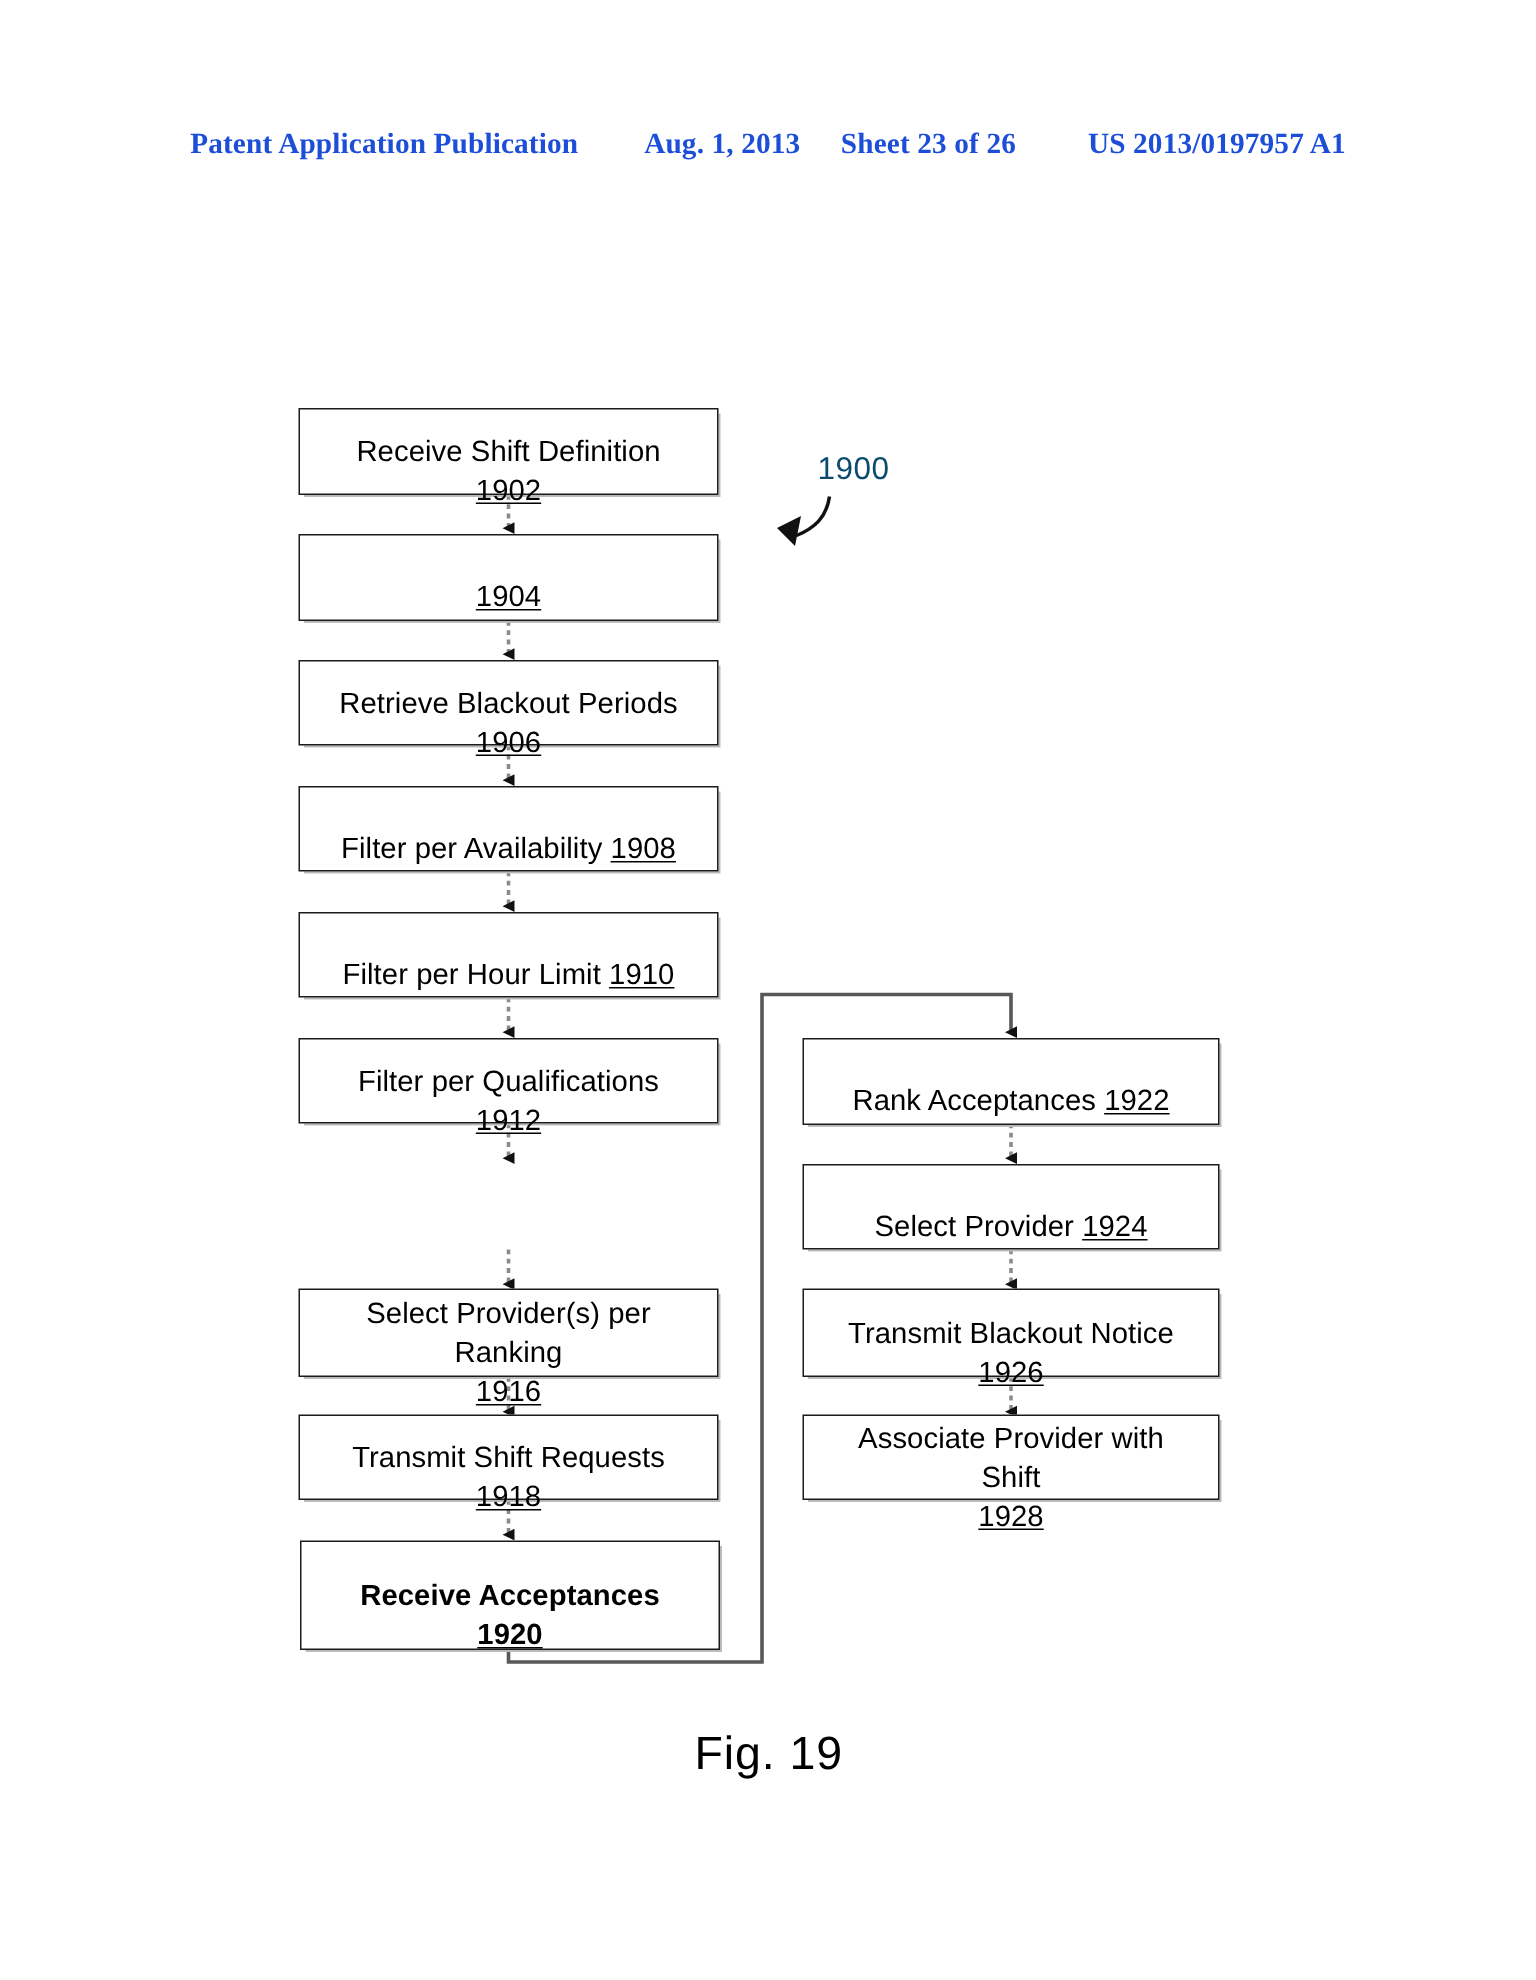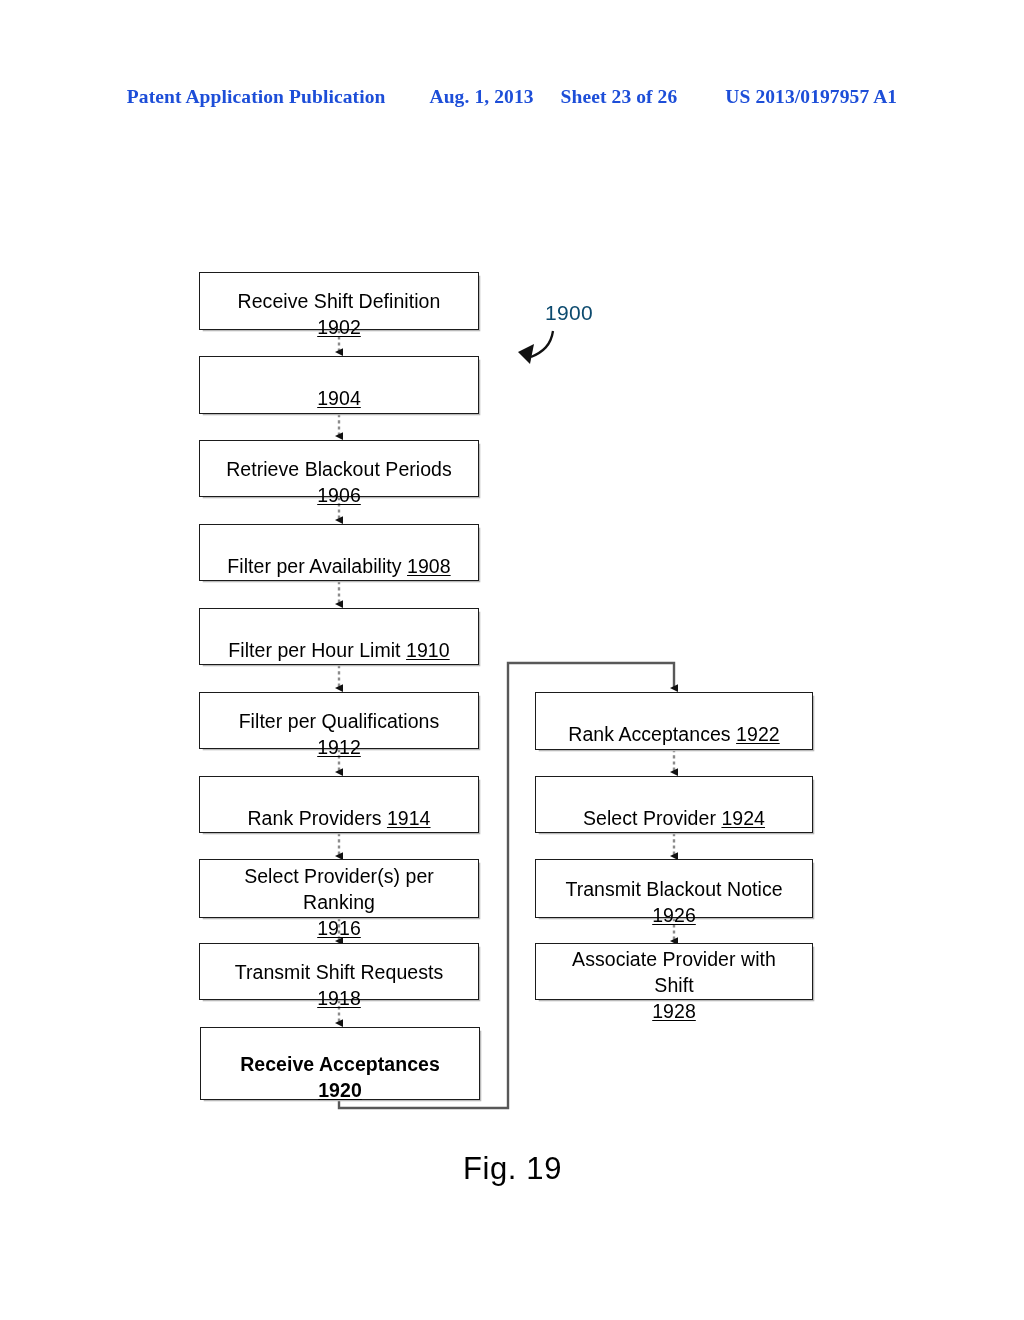--- a/index.html
+++ b/index.html
@@ -194,25 +194,20 @@
       <span>Filter per Hour Limit  </span><span class="ref">1910</span>
     </span>
   </div>
 
   <div class="node" style="left:199px; top:692px; width:280px; height:57px;">
     <span class="node-label">
       <span>Filter per Qualifications  </span><span class="ref">1912</span>
     </span>
   </div>
 
-  <div class="node" style="left:199px; top:776px; width:280px; height:57px;">
-    <span class="node-label">
-      <span>Rank Providers </span><span class="ref">1914</span>
-    </span>
-  </div>
 
   <div class="node" style="left:199px; top:859px; width:280px; height:59px;">
     <span class="node-label">
       <span>Select Provider(s) per Ranking
 </span><span class="ref">1916</span>
     </span>
   </div>
 
   <div class="node" style="left:199px; top:943px; width:280px; height:57px;">
     <span class="node-label">

